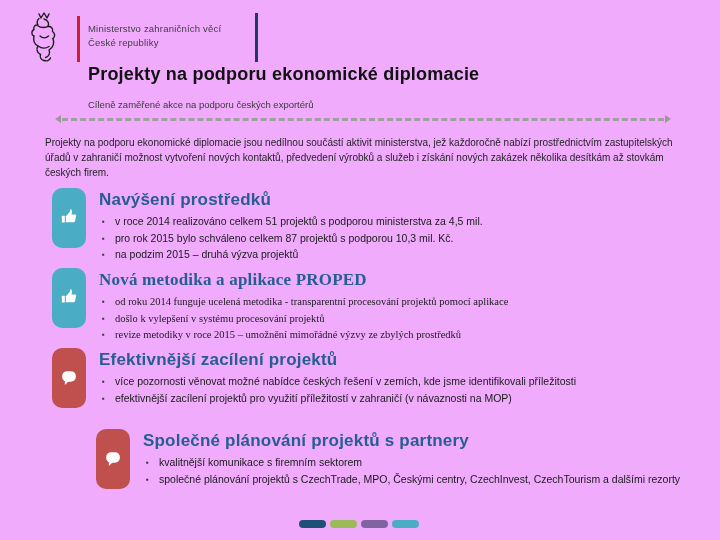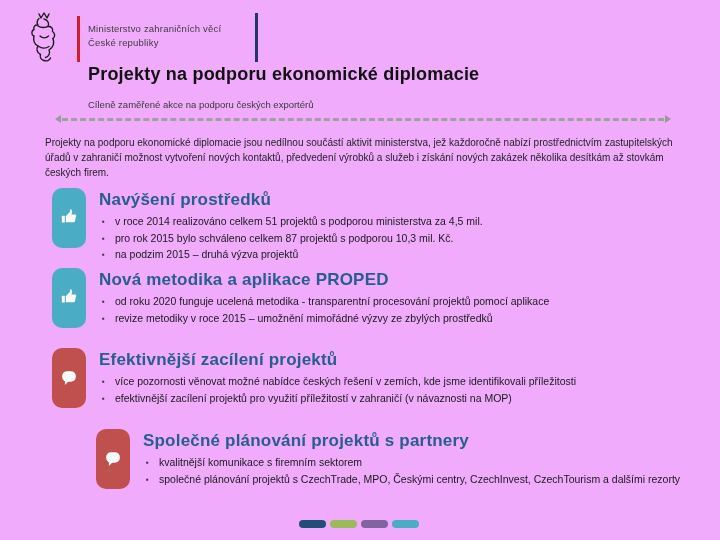--- a/index.html
+++ b/index.html
@@ -53,21 +53,21 @@
   .intro {
     position: absolute; left: 45px; top: 135px; width: 648px;
     font-size: 10px; line-height: 15px; color: #1f1f1f;
   }
 
   
   .section {
     position: absolute; left: 52px; width: 648px;
     display: flex; gap: 13px;
   }
-  .s1 { top: 188px; } .s2 { top: 268px; } .s3 { top: 348px; } .s4 { top: 429px; padding-left: 44px; }
+  .s1 { top: 188px; } .s2 { top: 268px; font-family: Liberation Serif, serif; } .s3 { top: 348px; } .s4 { top: 429px; padding-left: 44px; }
   .icon-tile {
     width: 34px; height: 60px; border-radius: 10px; flex: 0 0 auto;
     display: flex; align-items: center; justify-content: center;
   }
   .icon-tile svg { width: 22px; height: 22px; }
   .section-content { padding-top: 2px; min-width: 0; }
   .section-heading {
     font-size: 17px; font-weight: bold; color: #265d92; letter-spacing: .2px;
   }
   .bullets { margin: 4px 0 0 0; padding: 0; list-style: none; }
@@ -143,21 +143,22 @@
   <div class="section s2">
     <div class="icon-tile" style="background-color: rgb(75, 172, 198);">
       <svg viewBox="0 0 24 24">
           <path fill="#fff" d="M8.5 10.2 L12.6 5.6 C13 5.1 13.2 4.5 13.2 3.9 V3.1 C13.2 2.5 14 2.2 14.5 2.7 C15.3 3.5 15.6 5 15.2 6.2 L14.6 8.1 H18.6 C19.5 8.1 20.1 8.9 19.9 9.7 L18.4 15.5 C18.2 16.2 17.6 16.7 16.9 16.7 H8.5 Z"></path>
           <rect fill="#fff" x="4.2" y="9.6" width="3.2" height="7.4" rx="0.6"></rect>
         </svg>
     </div>
     <div class="section-content">
       <div class="section-heading">Nová metodika a aplikace PROPED</div>
       <ul class="bullets">
-        <li>od roku 2020 funguje ucelená metodika - transparentní procesování projektů pomocí aplikace</li>
+        <li>od roku 2014 funguje ucelená metodika - transparentní procesování projektů pomocí aplikace</li>
+        <li>došlo k vylepšení v systému procesování projektů</li>
         <li>revize metodiky v roce 2015 – umožnění mimořádné výzvy ze zbylých prostředků</li>
       </ul>
     </div>
   </div>
 
   <div class="section s3">
     <div class="icon-tile" style="background-color: rgb(192, 80, 77);">
       <svg viewBox="0 0 24 24">
           <rect fill="#fff" x="4.5" y="4.5" width="15" height="11.5" rx="5.5"></rect>
           <path fill="#fff" d="M7.5 13 L7.5 19.5 L12.5 14.8 Z"></path>

